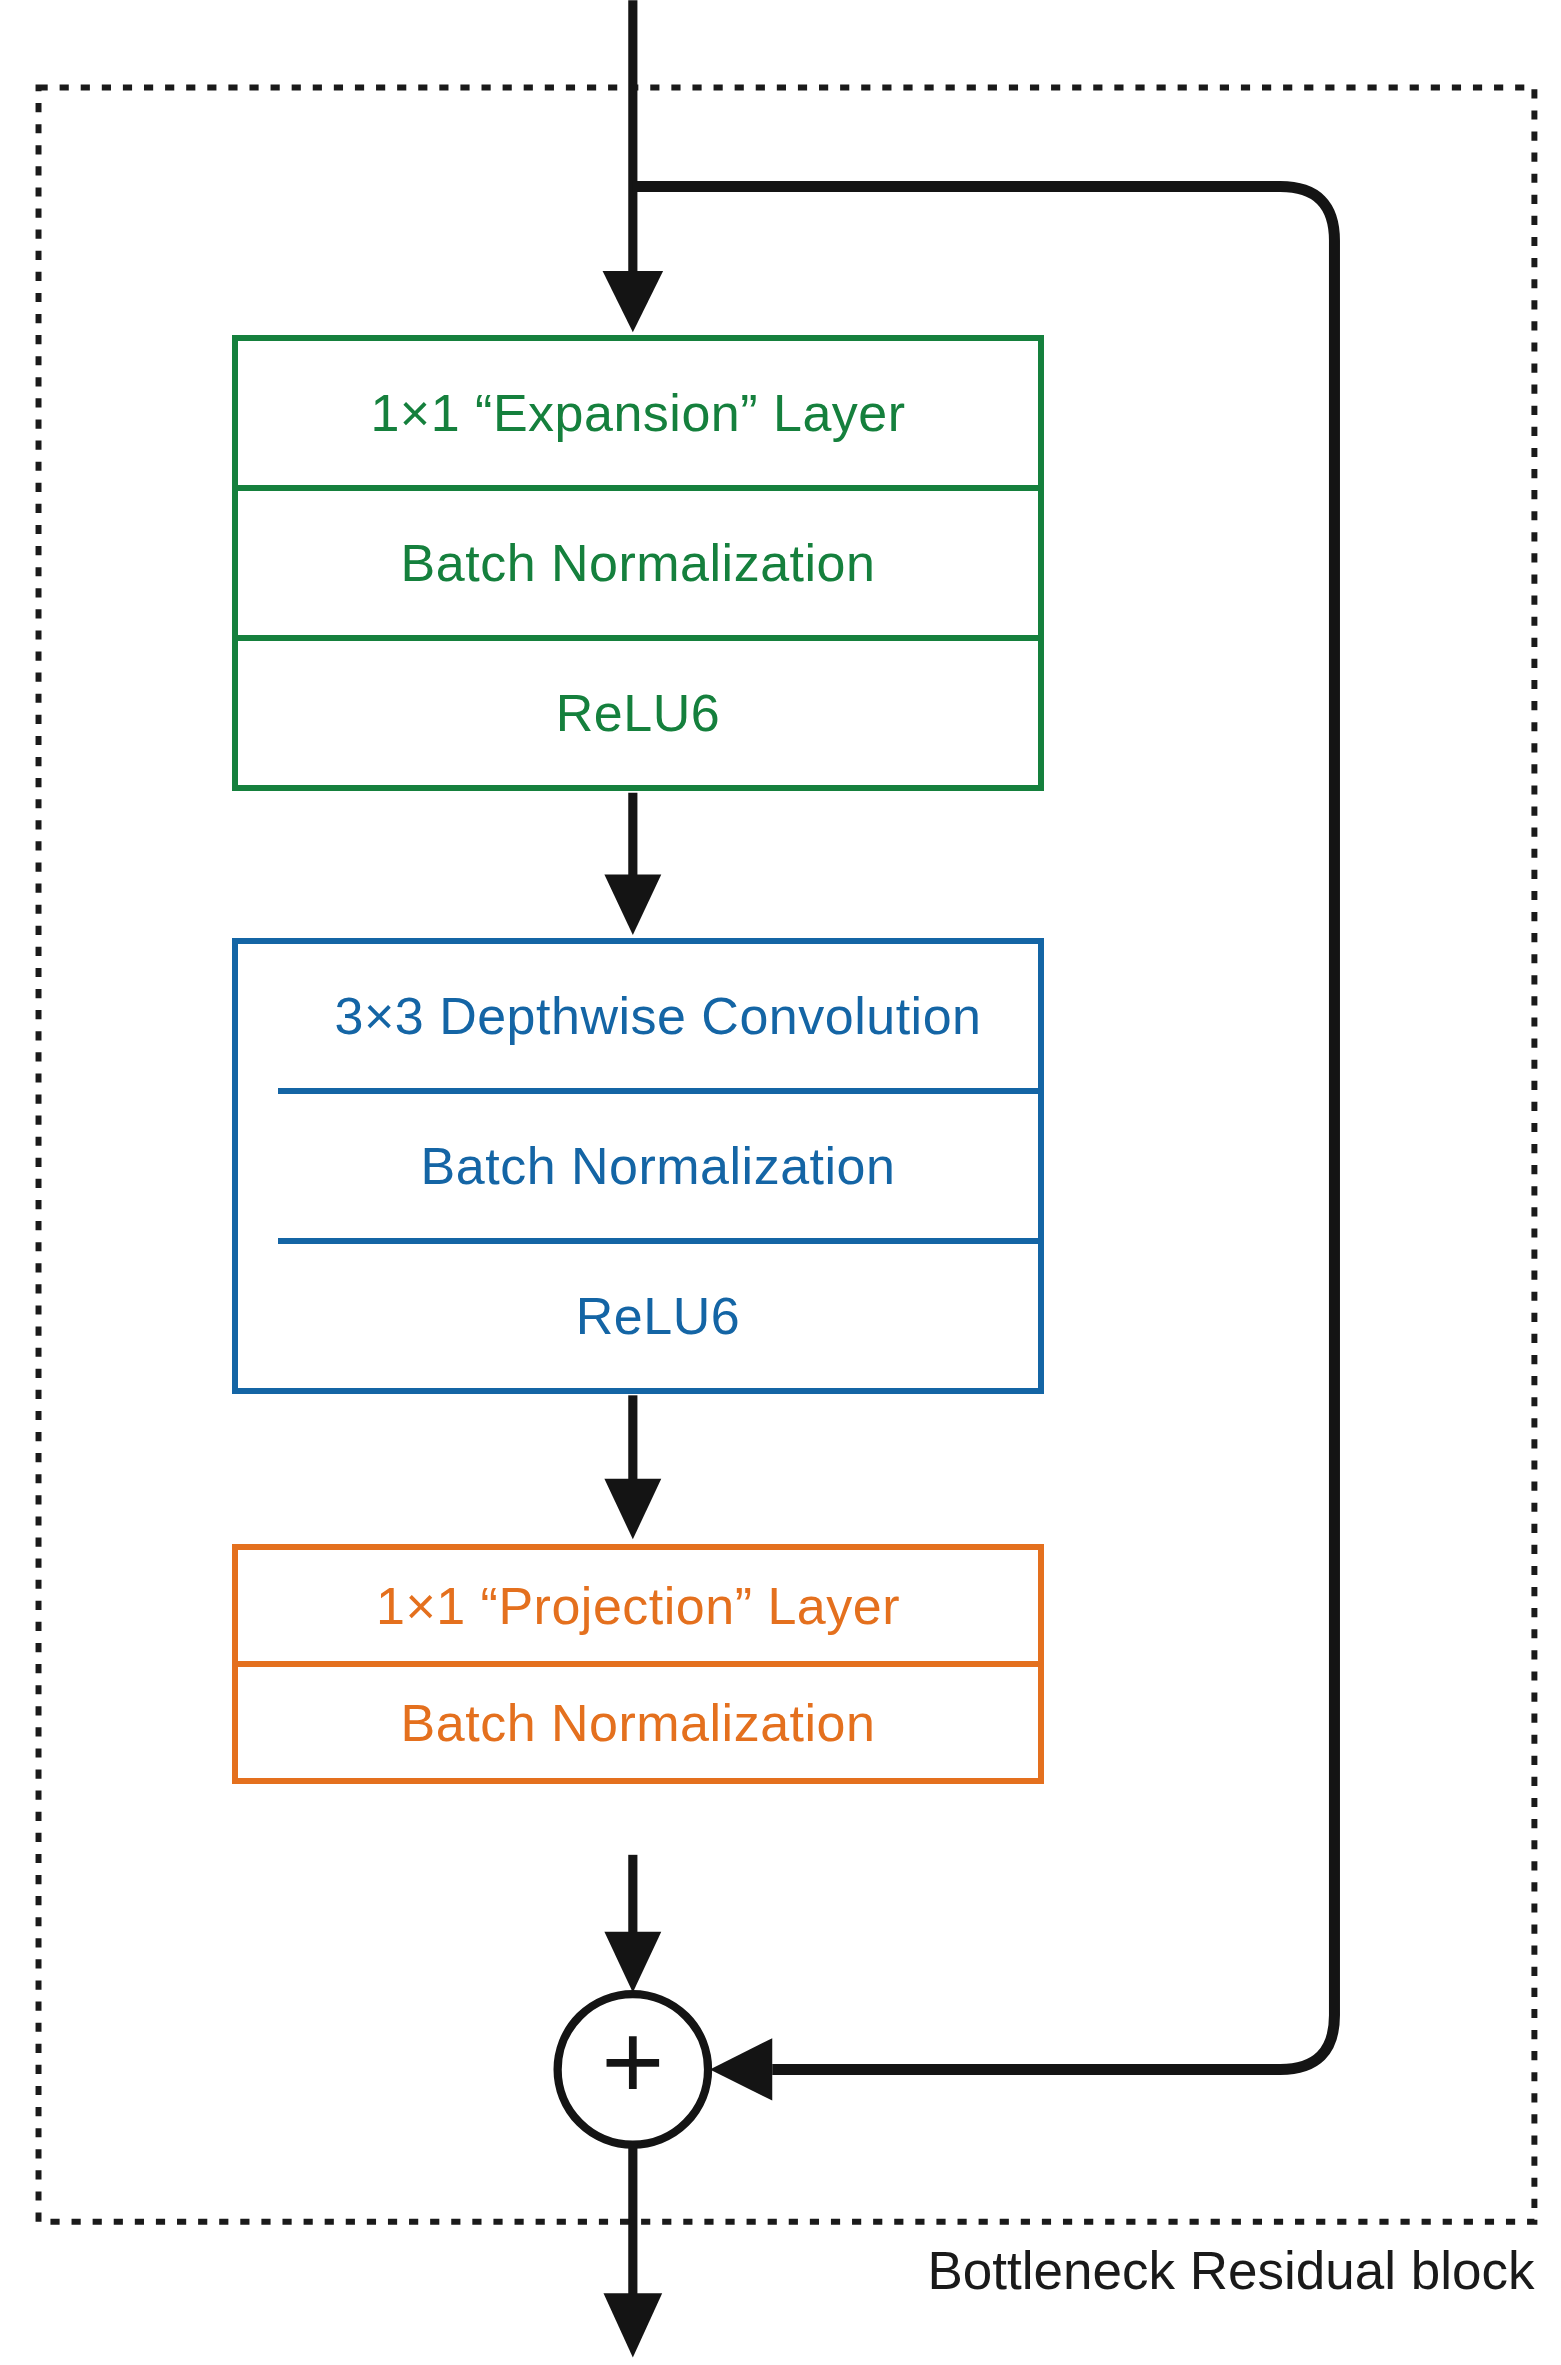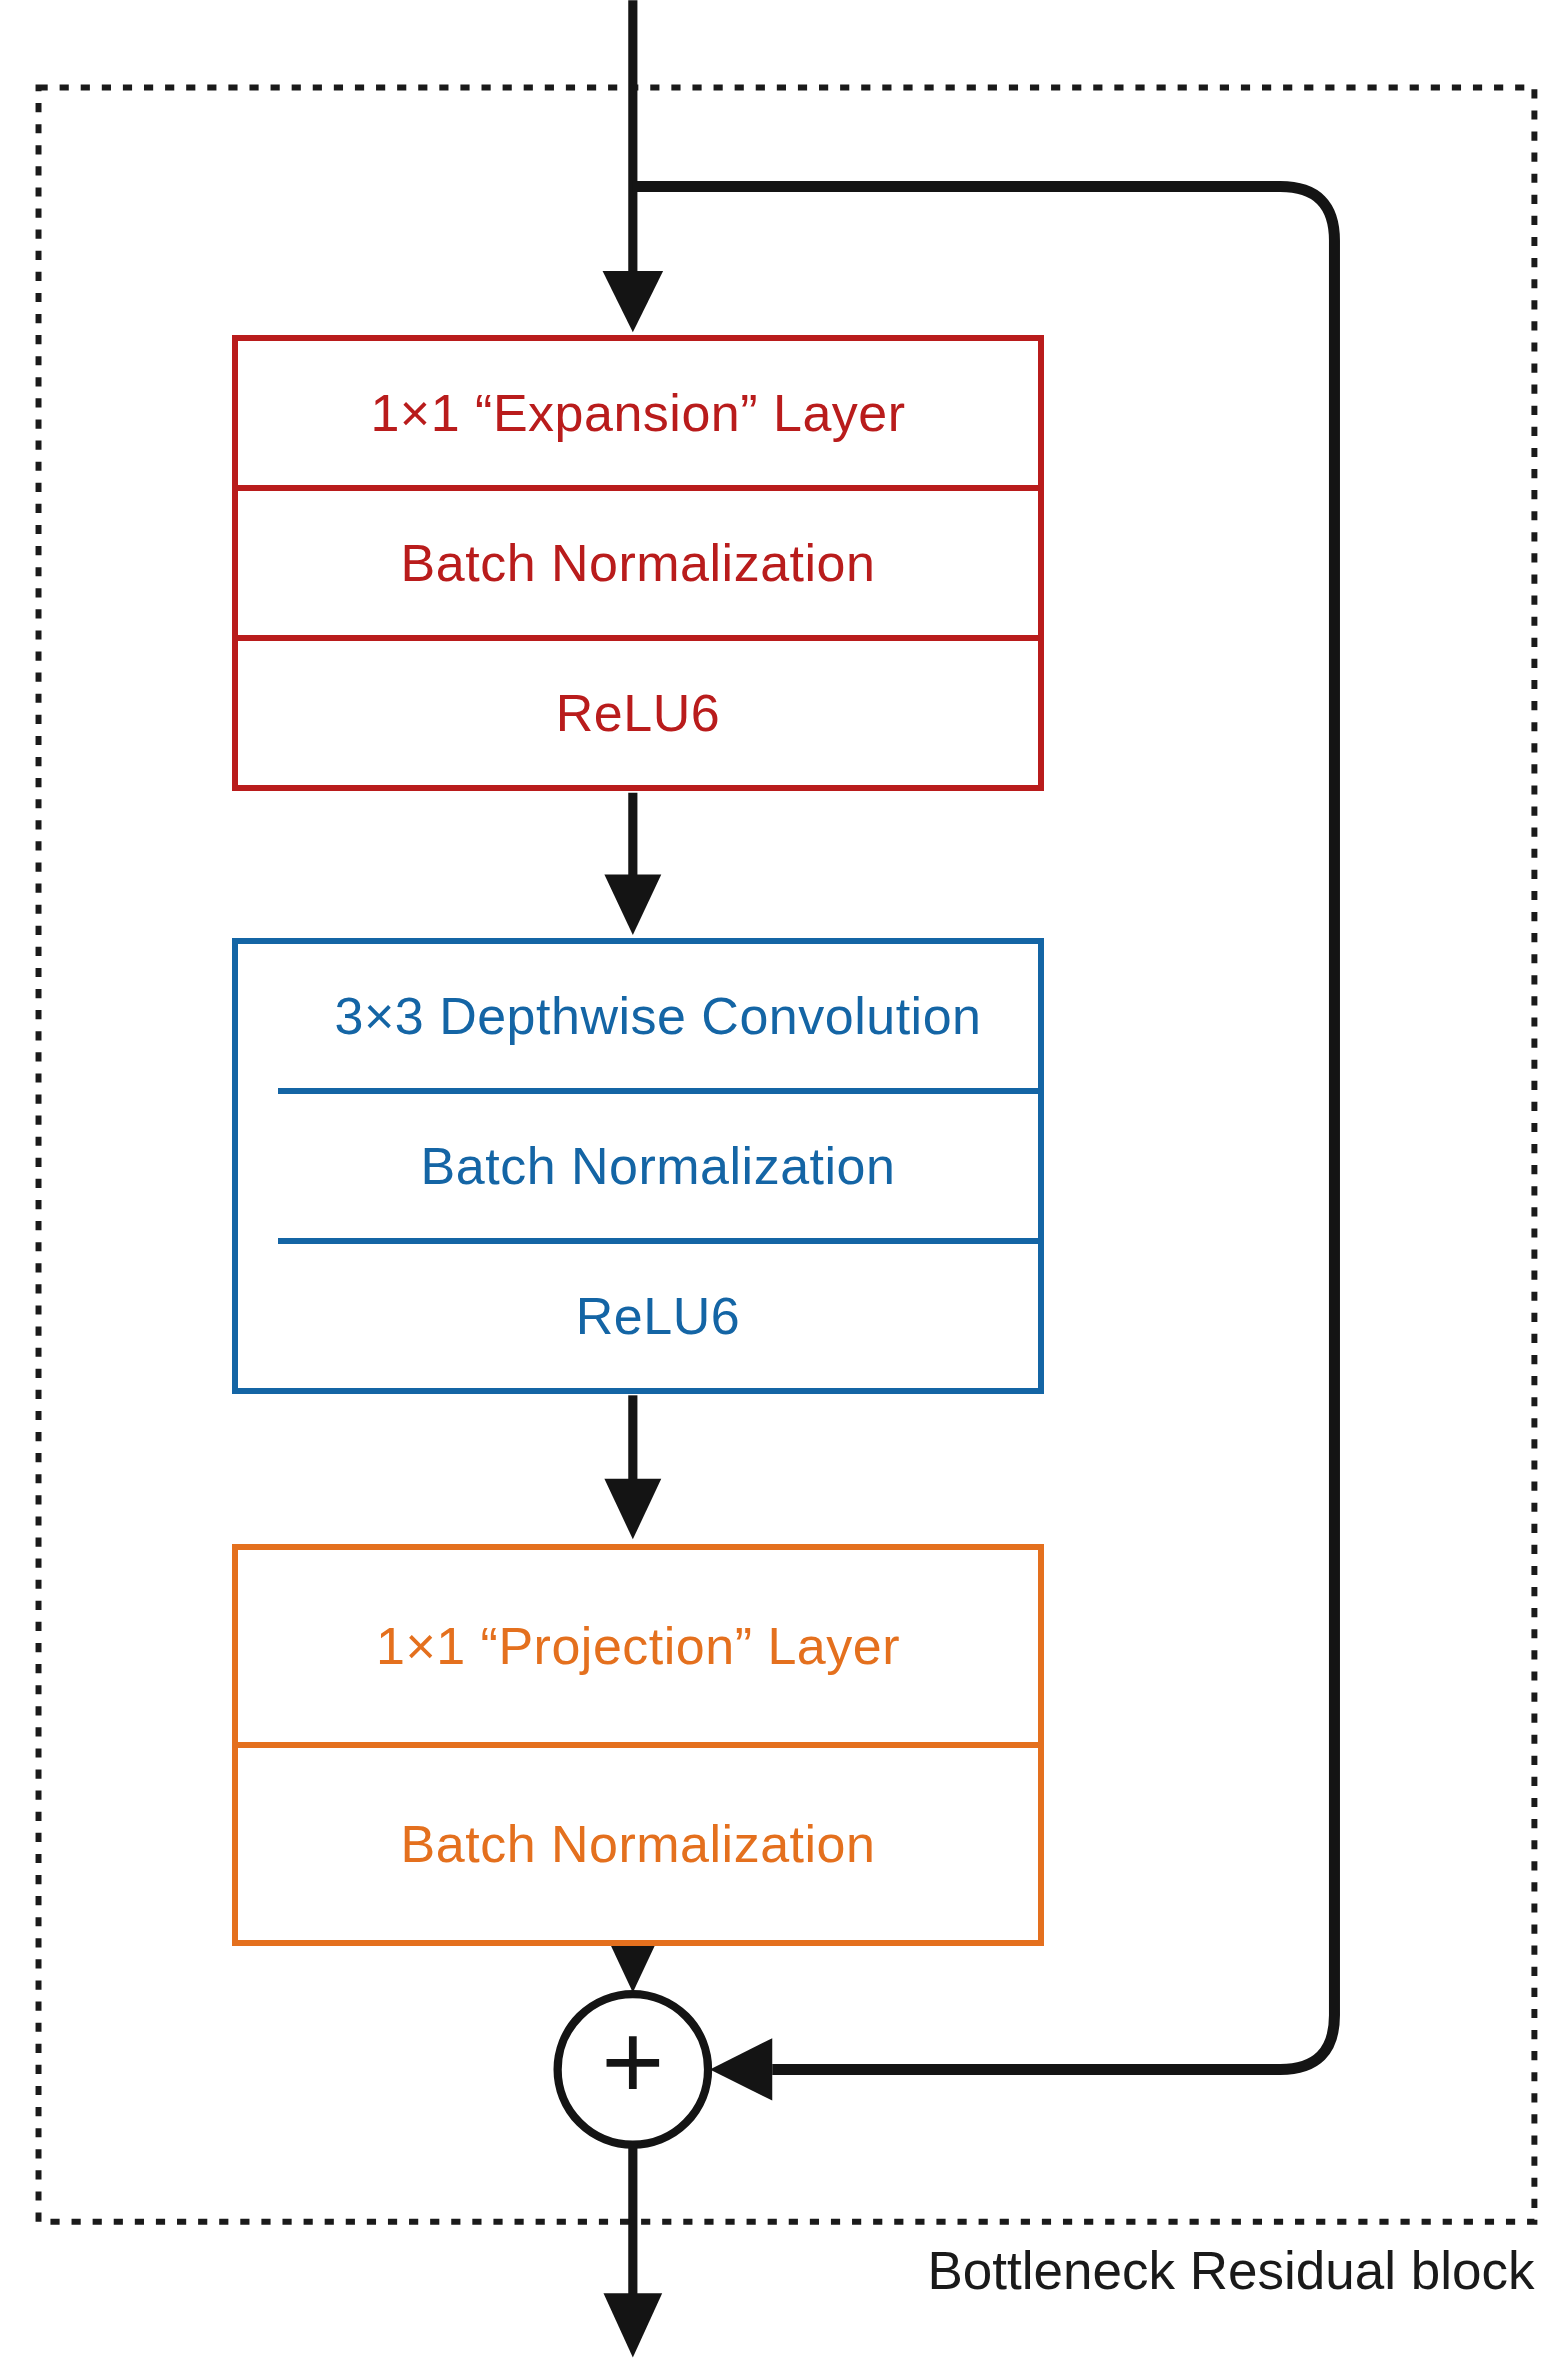--- a/index.html
+++ b/index.html
@@ -38,21 +38,21 @@
     justify-content: center;
     font-size: 52px;
     letter-spacing: 0.5px;
     white-space: nowrap;
   }
   .box .row + .row {
     border-top: 6.4px solid; 
   }
   .box-expansion  { top: 335px;  height: 456px; }
   .box-depthwise  { top: 938px; height: 456px; padding-left: 40px; }
-  .box-projection { top: 1544px; height: 402px; }
+  .box-projection { top: 1544px; height: 240px; }
   .caption {
     position: absolute;
     top: 2240px;
     right: 26.6px;
     font-size: 53px;
     color: #1a1a1a;
     white-space: nowrap;
   }
   .add-plus-text {
     font-family: "Liberation Sans", sans-serif;
@@ -97,21 +97,21 @@
       <circle cx="690" cy="2256" r="82" fill="#ffffff" stroke="currentColor" stroke-width="9"></circle>
       <text class="add-plus-text" x="690" y="2287" text-anchor="middle" fill="currentColor" stroke="none">+</text>
     </g>
 
     <g>
       <path d="M690 2338 V 2502" stroke="currentColor" stroke-width="10"></path>
       <polygon points="690,2570 658,2500 722,2500" fill="currentColor" stroke="none"></polygon>
     </g>
   </svg>
 
-  <div class="box box-expansion" style="color: #b91c1c;">
+  <div class="box box-expansion" style="color: #15803d;">
     <div class="row">1×1 “Expansion” Layer</div>
     <div class="row">Batch Normalization</div>
     <div class="row">ReLU6</div>
   </div>
 
   <div class="box box-depthwise" style="color: rgb(20, 101, 165);">
     <div class="row">3×3 Depthwise Convolution</div>
     <div class="row">Batch Normalization</div>
     <div class="row">ReLU6</div>
   </div>

